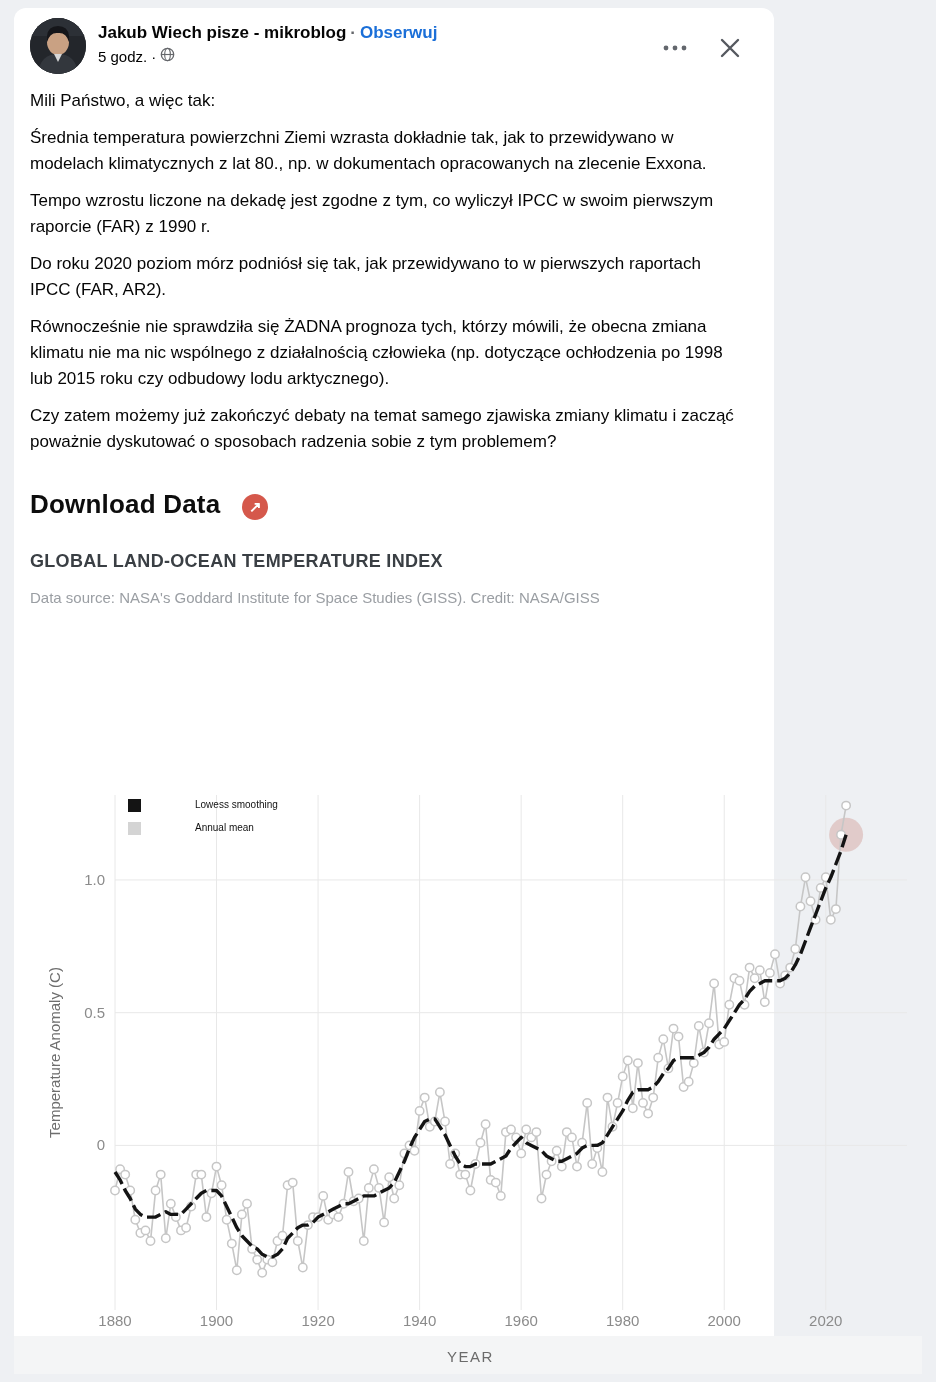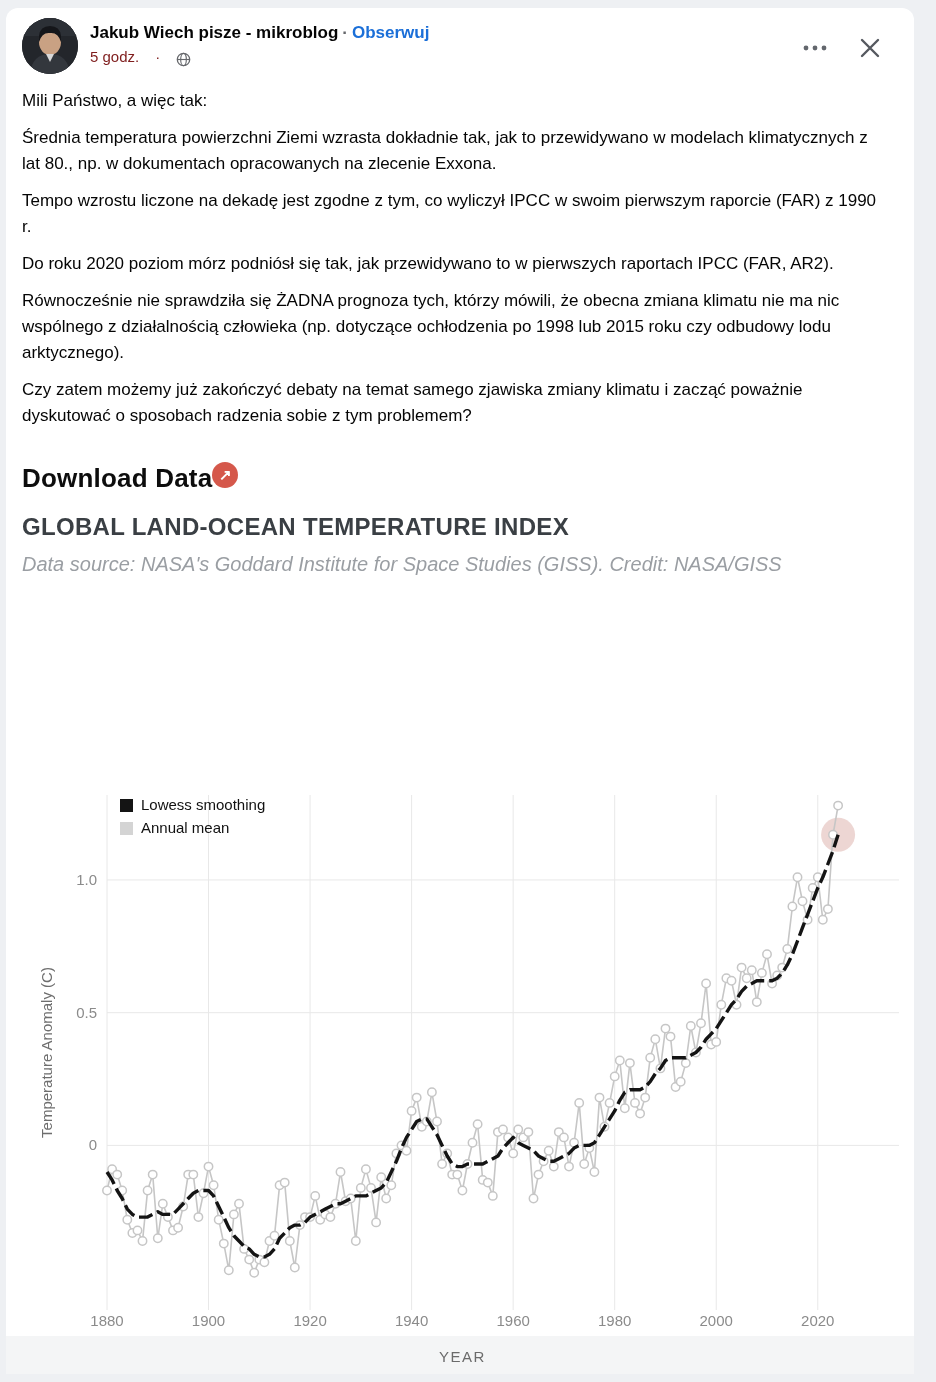--- a/index.html
+++ b/index.html
@@ -3,51 +3,51 @@
 <meta charset="utf-8">
 <style>
   html,body{margin:0;padding:0;}
   body{
     width:936px;height:1382px;overflow:hidden;
     background:#eef0f3;
     font-family:"Liberation Sans",sans-serif;
     -webkit-font-smoothing:antialiased;
   }
   .card{
-    position:absolute;left:6px;top:8px;width:908px;height:1366px;
+    position:absolute;left:14px;top:8px;width:760px;height:1366px;
     background:#ffffff;border-radius:12px;position:absolute;
   }
   
   .post-header{display:flex;align-items:flex-start;padding:10px 16px 0 16px;}
   .avatar{width:56px;height:56px;border-radius:50%;overflow:hidden;flex:0 0 56px;background:#23262b;}
   .head-text{margin-left:12px;flex:1 1 auto;padding-top:3px;}
   .name-row{font-size:17px;line-height:24px;color:#050505;}
   .author{font-weight:bold;color:#050505;text-decoration:none;}
   .dot-sep{color:#65676b;margin:0 4px;font-weight:bold;}
   .follow{color:#1b6fd8;font-weight:bold;cursor:pointer;}
-  .sub-row{font-size:15px;line-height:20px;color:#7f1d1d;display:flex;align-items:flex-end;gap:16px;margin-top:2px;}
+  .sub-row{font-size:15px;line-height:20px;color:#000000;display:flex;align-items:flex-start;gap:4px;margin-top:2px;}
   .head-actions{display:flex;align-items:center;gap:22px;padding:14px 12px 0 0;}
   .icon-btn{border:none;background:none;padding:4px;cursor:pointer;line-height:0;}
   
   .post-body{padding:14px 17px 0 16px;}
   .post-body p{margin:0 12px 11px 0;font-size:17px;line-height:26px;color:#050505;}
   
   .embed{padding:22px 17px 0 16px;}
-  .download-row{display:flex;align-items:flex-start;gap:0;}
+  .download-row{display:flex;align-items:flex-end;gap:22px;}
   .download-title{font-size:26px;line-height:32px;font-weight:bold;color:#0d0d0d;letter-spacing:0.2px;}
   .badge{width:26px;height:26px;border-radius:50%;display:flex;align-items:center;justify-content:center;
          color:#ffffff;font-size:15px;font-weight:bold;}
-  .chart-title{margin-top:22px;font-size:24px;line-height:22px;font-weight:bold;color:#3a3f44;letter-spacing:0.3px;}
-  .chart-source{margin-top:15px;font-size:20px;line-height:22px;color:#9a9ea3;font-style:italic;}
+  .chart-title{margin-top:30px;font-size:18px;line-height:22px;font-weight:bold;color:#3a3f44;letter-spacing:0.3px;}
+  .chart-source{margin-top:15px;font-size:15px;line-height:22px;color:#9a9ea3;}
   
   .chart-wrap{position:absolute;left:0;top:762px;width:908px;height:604px;}
   .legend{position:absolute;left:114px;top:27px;display:flex;flex-direction:column;gap:7px;}
   .legend-row{display:flex;align-items:center;gap:8px;}
   .swatch{width:13px;height:13px;display:inline-block;}
-  .legend-label{font-size:15px;color:#111111;line-height:16px;}
+  .legend-label{font-size:10px;color:#111111;line-height:16px;margin-left:46px;}
 </style>
 </head>
 <body>
 
 <div class="card">
 
   <div class="post-header">
     <div class="avatar">
       <svg width="56" height="56" viewBox="0 0 56 56">
         <rect width="56" height="56" fill="#23262b"></rect>

